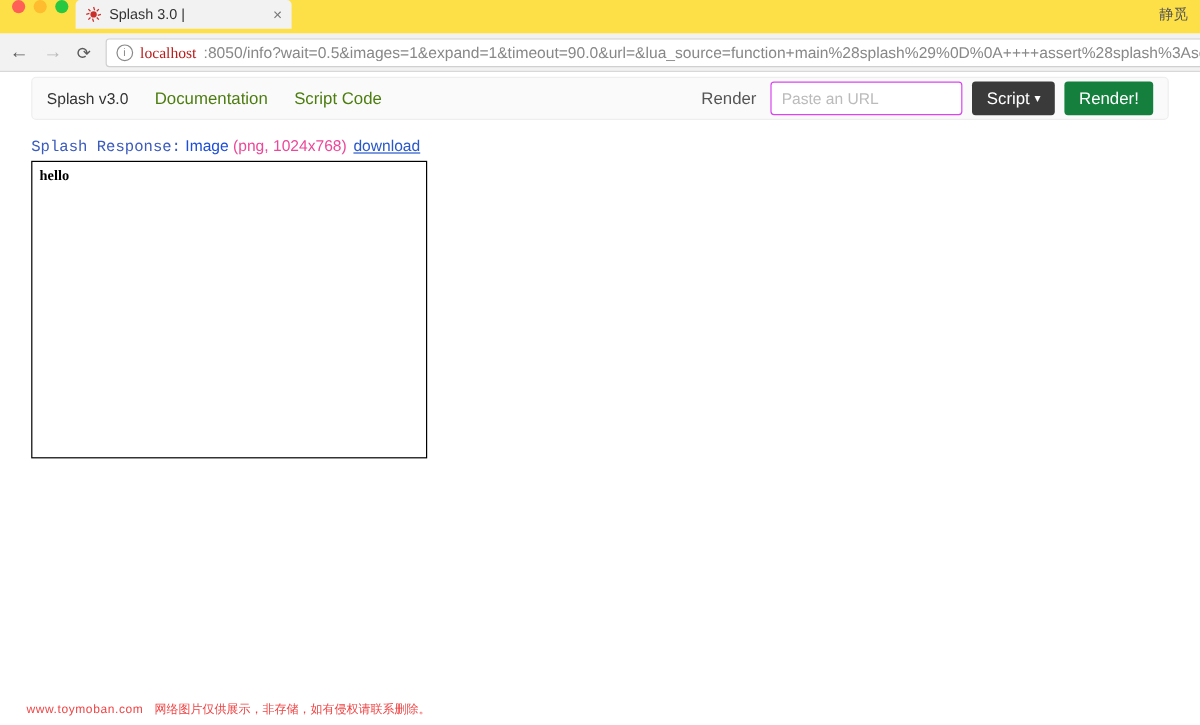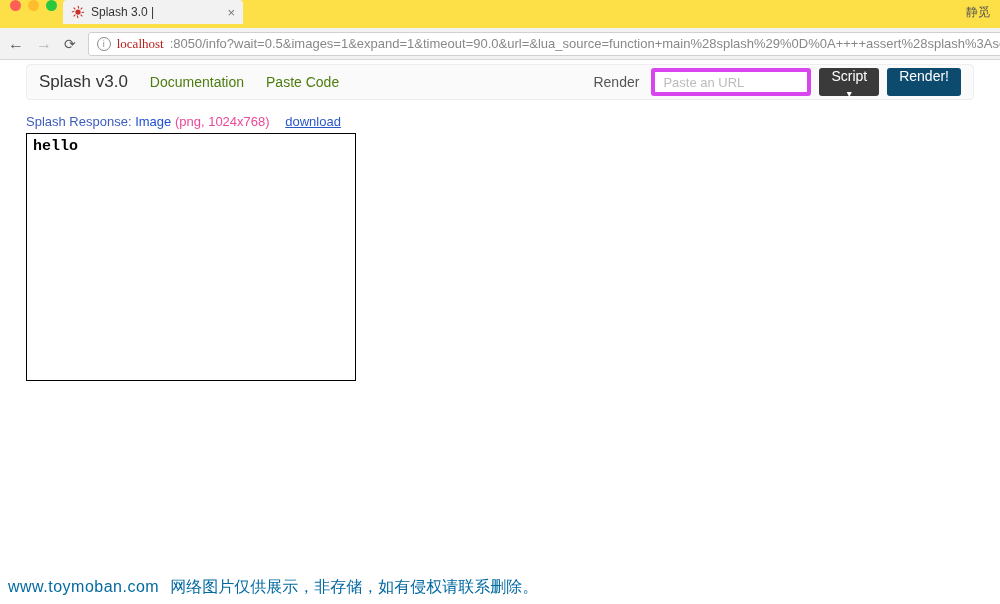--- a/index.html
+++ b/index.html
@@ -23,43 +23,43 @@
     .nav-arrow { color: #5a5a5a; font-size: 16px; width: 18px; text-align: center; cursor: pointer; }
     .nav-arrow.disabled { color: #b8b8b8; }
     .reload { color: #5a5a5a; font-size: 14px; cursor: pointer; }
     .omnibox { flex: 1; height: 24px; background: #fff; border: 1px solid #d0d0d0; border-radius: 3px; display: flex; align-items: center; padding: 0 8px; font-size: 13px; color: #333; gap: 6px; }
     .omnibox .info-icon { width: 14px; height: 14px; border: 1px solid #888; border-radius: 50%; display: flex; align-items: center; justify-content: center; font-size: 9px; color: #888; }
     .omnibox .host { color: #b91c1c; font-family: Liberation Serif, serif; }
     .omnibox .path { color: #888; white-space: nowrap; overflow: hidden; text-overflow: ellipsis; flex: 1; }
 
     
     .navbar { height: 36px; margin: 4px 26px 0 26px; background: #fafafa; border: 1px solid #eee; border-radius: 4px; display: flex; align-items: center; padding: 0 12px; font-size: 14px; }
-    .brand { font-size: 17px; color: #333; margin-right: 22px; }
+    .brand { font-size: 13px; color: #333; margin-right: 22px; }
     .nav-link { color: #4d7c0f; margin-right: 22px; cursor: pointer; }
     .navbar-right { margin-left: auto; display: flex; align-items: center; gap: 8px; }
     .status-text { color: #555; font-size: 14px; margin-right: 4px; }
-    .url-input { width: 160px; height: 28px; border: 4px solid #d946ef; border-radius: 3px; padding: 0 8px; font-size: 13px; color: #a21caf; }
+    .url-input { width: 160px; height: 28px; border: 1px solid #d946ef; border-radius: 3px; padding: 0 8px; font-size: 13px; color: #a21caf; }
     .url-input::placeholder { color: #bbb; }
-    .btn { height: 28px; border: none; border-radius: 3px; padding: 0 12px; font-size: 14px; cursor: pointer; display: flex; align-items: center; gap: 4px; flex-direction: column; }
+    .btn { height: 28px; border: none; border-radius: 3px; padding: 0 12px; font-size: 14px; cursor: pointer; display: flex; align-items: center; gap: 4px; }
     .btn-script { background: #3a3a3a; color: #fff; }
     .btn-script .caret { font-size: 10px; }
-    .btn-render { background: #0c4a6e; color: #fff; }
+    .btn-render { background: #15803d; color: #fff; }
 
     
     .content { padding: 14px 26px; }
     .response-line { font-size: 13px; color: #333; margin-bottom: 4px; }
-    .response-line .resp-label { color: #3b5bbd; }
+    .response-line .resp-label { color: #3b5bbd; font-family: Liberation Mono, monospace; }
     .response-line .resp-type { color: #1d4ed8; }
     .response-line .resp-meta { color: #ec4899; }
-    .response-line .download-link { color: #2a58c9; text-decoration: underline; cursor: pointer; margin-left: 12px; }
+    .response-line .download-link { color: #2a58c9; text-decoration: underline; cursor: pointer; margin-left: 2px; }
     .rendered-box { width: 330px; height: 248px; border: 1px solid #000; background: #fff; padding: 4px 6px; }
-    .rendered-content { font-family: Liberation Mono, monospace; font-size: 15px; font-weight: bold; color: #000; }
+    .rendered-content { font-family: Liberation Serif, serif; font-size: 12px; font-weight: bold; color: #000; }
 
     
-    .watermark { position: absolute; bottom: 6px; left: 8px; font-size: 16px; color: #0369a1; letter-spacing: 0.5px; }
+    .watermark { position: absolute; bottom: 6px; left: 22px; font-size: 10px; color: #ef4444; letter-spacing: 0.5px; }
     .watermark .cn { letter-spacing: 0; margin-left: 6px; }
   </style>
 </head>
 <body>
 
 <div class="chrome-tabs">
   <div class="traffic-lights">
     <div class="tl red"></div>
     <div class="tl yellow"></div>
     <div class="tl green"></div>
@@ -86,21 +86,21 @@
     <span class="host">localhost</span>
       <span class="path">:8050/info?wait=0.5&amp;images=1&amp;expand=1&amp;timeout=90.0&amp;url=&amp;lua_source=function+main%28splash%29%0D%0A++++assert%28splash%3Ase...</span>
 
   </div>
 
 </div>
 
 <div class="navbar">
   <span class="brand">Splash v3.0</span>
   <span class="nav-link">Documentation</span>
-  <span class="nav-link">Paste Code</span>
+  <span class="nav-link">Script Code</span>
   <div class="navbar-right">
     <span class="status-text">Render</span>
     <input class="url-input" type="text" placeholder="Paste an URL" style="">
     <button class="btn btn-script">
       <span>Script</span>
       <span class="caret">▾</span>
     </button>
     <button class="btn btn-render">
       <span>Render!</span>
     </button>

